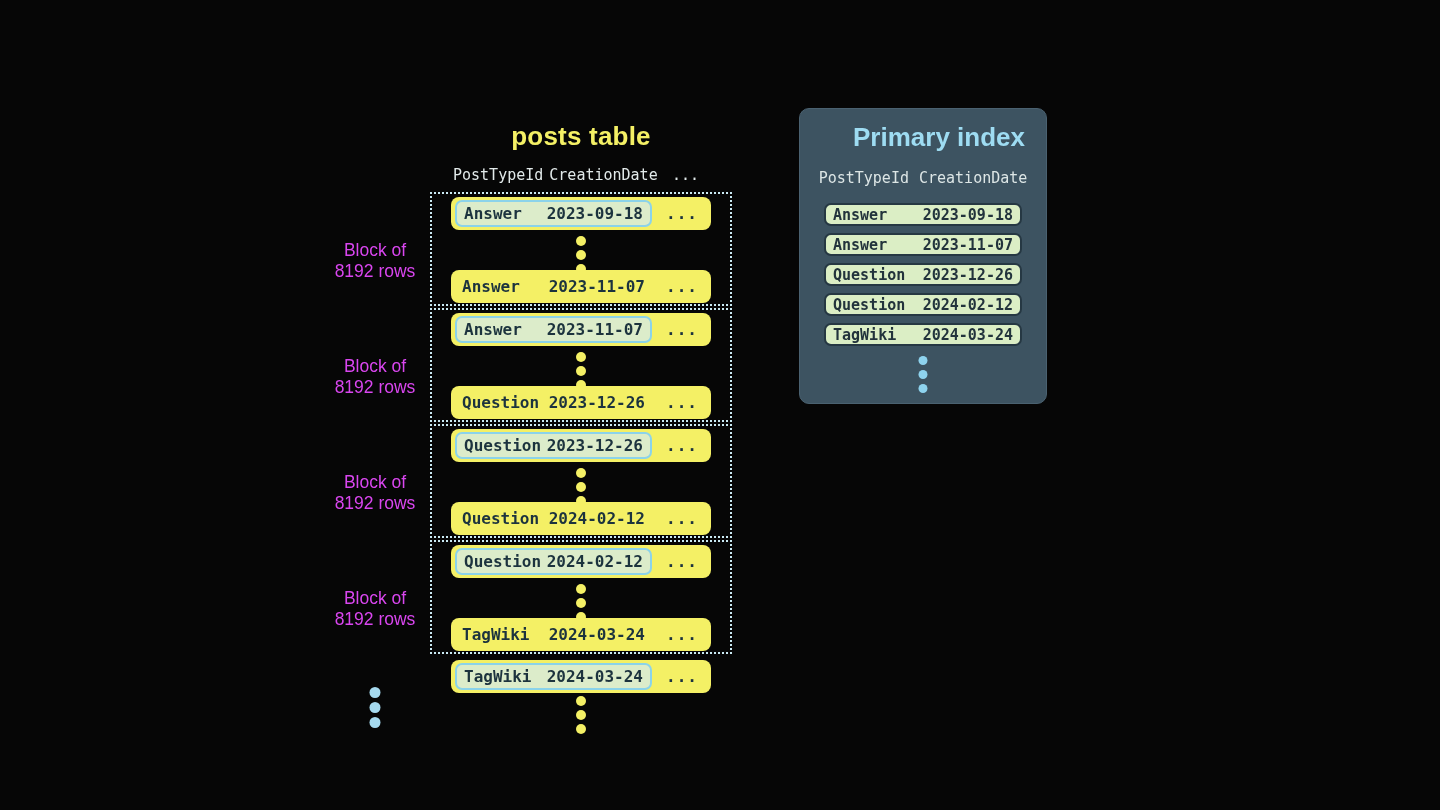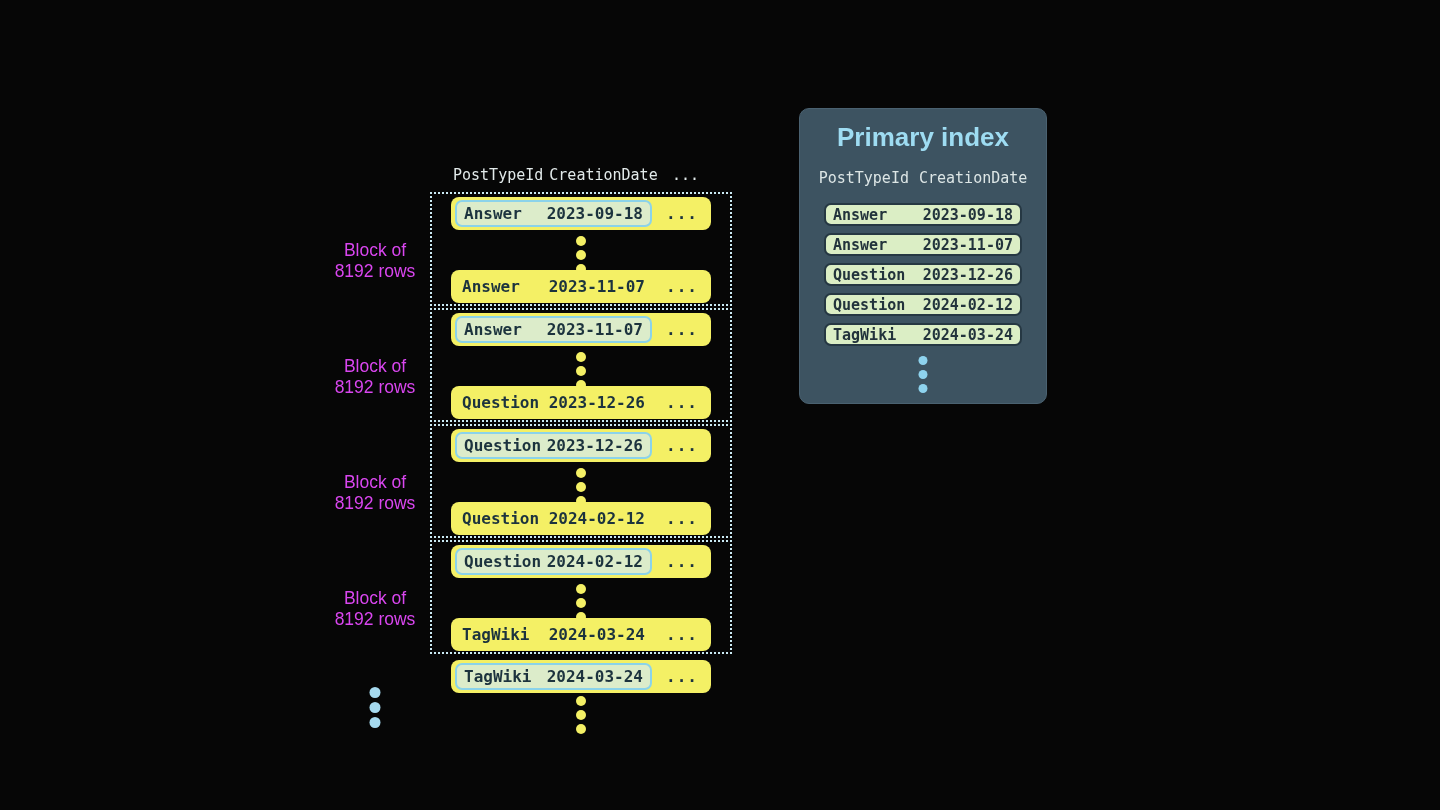--- a/index.html
+++ b/index.html
@@ -44,21 +44,21 @@
   .block-label {
     position:absolute; left:305px; width:140px; text-align:center;
     color:#d946ef; font-size:17.5px; line-height:21px;
   }
   
   .panel {
     position:absolute; left:799px; top:108px; width:248px; height:296px;
     background:#3d5361; border:1px solid #4a6170; box-sizing:border-box; border-radius:10px;
   }
   .panel-title {
-    position:absolute; left:0; top:13px; width:100%; text-align:center;
+    position:absolute; left:16px; top:13px; width:100%; text-align:center;
     color:#9edcf2; font-size:26px; font-weight:600;
   }
   .panel-header {
     position:absolute; left:0; top:60px; width:100%; display:flex; justify-content:center; gap:10px;
     font-family:"DejaVu Sans Mono", monospace; font-size:15px; color:#dde6e6;
   }
   .idx-rows {
     position:absolute; left:24px; top:94px; width:198px;
     display:flex; flex-direction:column; gap:7px;
   }
@@ -69,20 +69,21 @@
     font-size:15px; color:#22333c; white-space:pre;
   }
   .vdots.in-panel { left:50%; transform:translateX(-50%); top:247px; gap:5px; }
   .vdots.in-panel i { width:9px; height:9px; background:#8ed3ee; }
 </style>
 </head>
 <body>
 
 <div class="stage">
 
+  <div class="pt-title">posts table</div>
   <div class="pt-header">
     <span class="col1">PostTypeId</span>
     <span class="col2">CreationDate</span>
     <span class="hell">...</span>
   </div>
 
   <div class="block" style="top:192px">
     <div class="row" style="top:3px">
       <span class="cells pill">
         <span>Answer</span>

